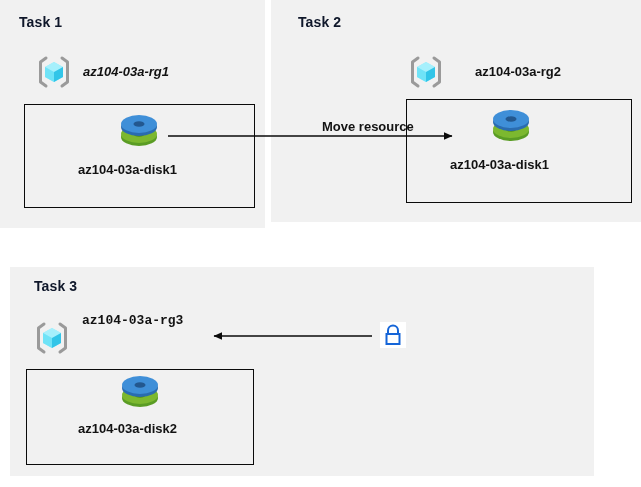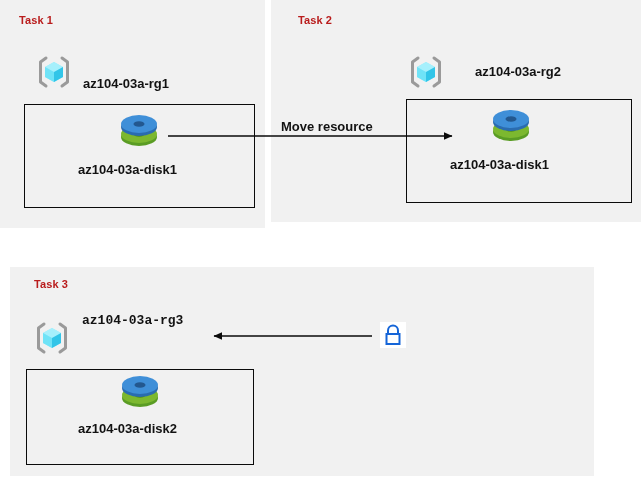--- a/index.html
+++ b/index.html
@@ -16,23 +16,23 @@
     -webkit-font-smoothing: antialiased;
   }
 
   .panel {
     position: absolute;
     background: #f1f1f1;
   }
 
   .panel-title {
     position: absolute;
-    font-size: 11px;
-    font-weight: bold;
-    color: #b91c1c;
+    font-size: 14px;
+    font-weight: bold;
+    color: #0f172a;
     letter-spacing: 0.1px;
     white-space: nowrap;
   }
 
   .inner-box {
     position: absolute;
     border: 1.5px solid #0a0a0a;
     background: transparent;
     box-sizing: border-box;
   }
@@ -69,20 +69,21 @@
     color: #121212;
     white-space: nowrap;
   }
 
   .edge-label {
     position: absolute;
     font-size: 13px;
     font-weight: bold;
     color: #121212;
     white-space: nowrap;
+    margin-left: 41px;
   }
 
   .lock-text {
     position: absolute;
     white-space: nowrap;
     font-size: 13px;
     color: #121212;
     line-height: 16px;
   }
   .lock-text .lock-name {
@@ -117,21 +118,21 @@
 <div class="rg-icon" style="left:36px; top:54px;">
   <svg width="36" height="36" viewBox="0 0 36 36">
     <path d="M10 4 L4.5 8 L4.5 28 L10 32" fill="none" stroke="#9a9a9a" stroke-width="3" stroke-linecap="round" stroke-linejoin="round"></path>
     <path d="M26 4 L31.5 8 L31.5 28 L26 32" fill="none" stroke="#9a9a9a" stroke-width="3" stroke-linecap="round" stroke-linejoin="round"></path>
     <polygon points="18,8 27,13 27,23 18,28 9,23 9,13" fill="#9cecfb"></polygon>
     <polygon points="18,8 27,13 18,18 9,13" fill="#a6f0fc"></polygon>
     <polygon points="18,18 27,13 27,23 18,28" fill="#32c5e8"></polygon>
     <polygon points="18,18 9,13 9,23 18,28" fill="#6fe3f7"></polygon>
   </svg>
 </div>
-<div class="node-label" style="left:83px; top:76px;">az104-03a-rg1</div>
+<div class="node-label" style="left:83px; top:64px;font-style:italic;">az104-03a-rg1</div>
 
 <div class="inner-box" style="left:24px; top:104px; width:231px; height:104px;"></div>
 
 <div class="disk-icon" style="left:117px; top:111px;">
   <svg width="44" height="40" viewBox="0 0 44 40">
     <ellipse cx="22" cy="26" rx="18" ry="9" fill="#5a9c24"></ellipse>
     <ellipse cx="22" cy="23" rx="18" ry="9" fill="#7cb82f"></ellipse>
     <ellipse cx="22" cy="23" rx="5.5" ry="2.8" fill="#4d8a1e"></ellipse>
     <ellipse cx="22" cy="16" rx="18" ry="9" fill="#2a6cb0"></ellipse>
     <ellipse cx="22" cy="13" rx="18" ry="9" fill="#3f8fd8"></ellipse>

